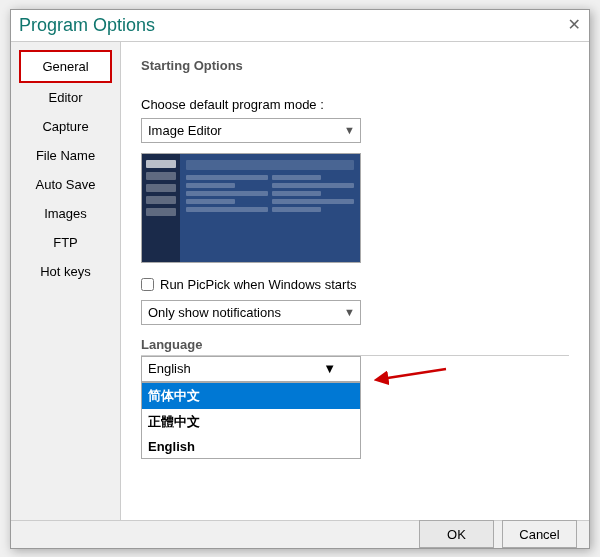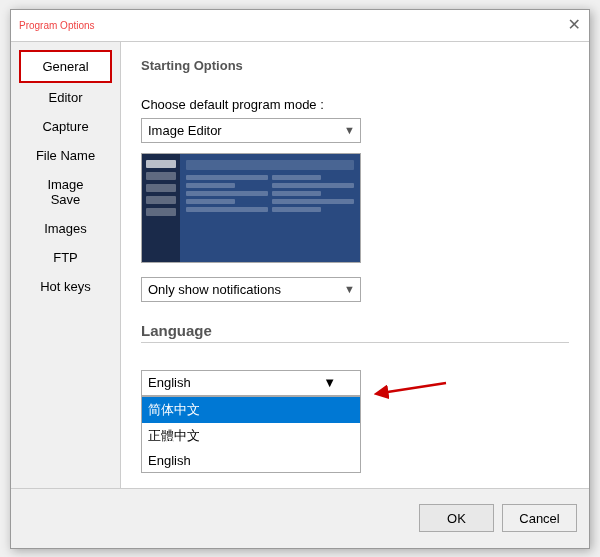--- a/index.html
+++ b/index.html
@@ -26,22 +26,22 @@
     .title-bar {
       background: #fff;
       border-bottom: 1px solid #ccc;
       display: flex;
       align-items: center;
       justify-content: space-between;
       padding: 6px 8px;
       height: 32px;
     }
     .title-bar-title {
-      font-size: 10px;
-      color: #ef4444;
+      font-size: 18px;
+      color: #0f766e;
     }
     .title-bar-close {
       font-size: 16px;
       cursor: pointer;
       color: #666;
       background: none;
       border: none;
       line-height: 1;
     }
     .window-body {
@@ -184,26 +184,26 @@
     }
     .checkbox-label {
       font-size: 13px;
       color: #000;
     }
     .divider-section {
       margin-top: 10px;
       margin-bottom: 8px;
     }
     .divider-label {
-      font-size: 15px;
+      font-size: 13px;
       color: #555;
       font-weight: bold;
       border-bottom: 1px solid #ccc;
       padding-bottom: 3px;
-      margin-bottom: 27px;
+      margin-bottom: 0;
     }
     
     .lang-select-wrapper {
       position: relative;
       width: 220px;
     }
     .lang-display {
       width: 100%;
       padding: 4px 24px 4px 6px;
       border: 1px solid #aaa;
@@ -221,35 +221,36 @@
       left: 0;
       width: 100%;
       border: 1px solid #aaa;
       background: #fff;
       z-index: 10;
     }
     .lang-option {
       padding: 4px 6px;
       cursor: pointer;
       font-size: 13px;
+      font-weight: bold;
     }
     .lang-option.selected {
       background: #0078d4;
       color: #fff;
     }
     
     .footer {
       background: #f0f0f0;
       border-top: 1px solid #ccc;
       display: flex;
       justify-content: flex-end;
       align-items: center;
       padding: 8px 12px;
       gap: 8px;
-      height: 60px;
+      height: 28px;
     }
     .footer-btn {
       min-width: 75px;
       height: 28px;
       border: 1px solid #aaa;
       background: #f0f0f0;
       font-size: 13px;
       cursor: pointer;
       padding: 0 12px;
     }
@@ -267,21 +268,21 @@
     <button class="title-bar-close">✕</button>
   </div>
 
   <div class="window-body">
 
     <div class="sidebar">
       <div class="sidebar-item active">General</div>
       <div class="sidebar-item">Editor</div>
       <div class="sidebar-item">Capture</div>
       <div class="sidebar-item">File Name</div>
-      <div class="sidebar-item">Image Save</div>
+      <div class="sidebar-item">Auto Save</div>
       <div class="sidebar-item">Images</div>
       <div class="sidebar-item">FTP</div>
       <div class="sidebar-item">Hot keys</div>
     </div>
 
     <div class="main-content">
       <div class="section-title">Starting Options</div>
 
       <span class="label">Choose default program mode :</span>
 
@@ -318,23 +319,27 @@
               <div class="preview-line"></div>
               <div class="preview-line short"></div>
               <div class="preview-line"></div>
               <div class="preview-line short"></div>
             </div>
           </div>
         </div>
       </div>
 
       
-
-      
-      <div class="select-wrapper" style="margin-bottom:10px;">
+      <div class="checkbox-row">
+        <input type="checkbox" id="runStartup" style="">
+        <label class="checkbox-label" for="runStartup">Run PicPick when Windows starts</label>
+      </div>
+
+      
+      <div class="select-wrapper" style="margin-bottom:2px;">
         <select>
           <option>Only show notifications</option>
           <option>Show window</option>
         </select>
         <span class="select-arrow">▼</span>
       </div>
 
       
 
       

